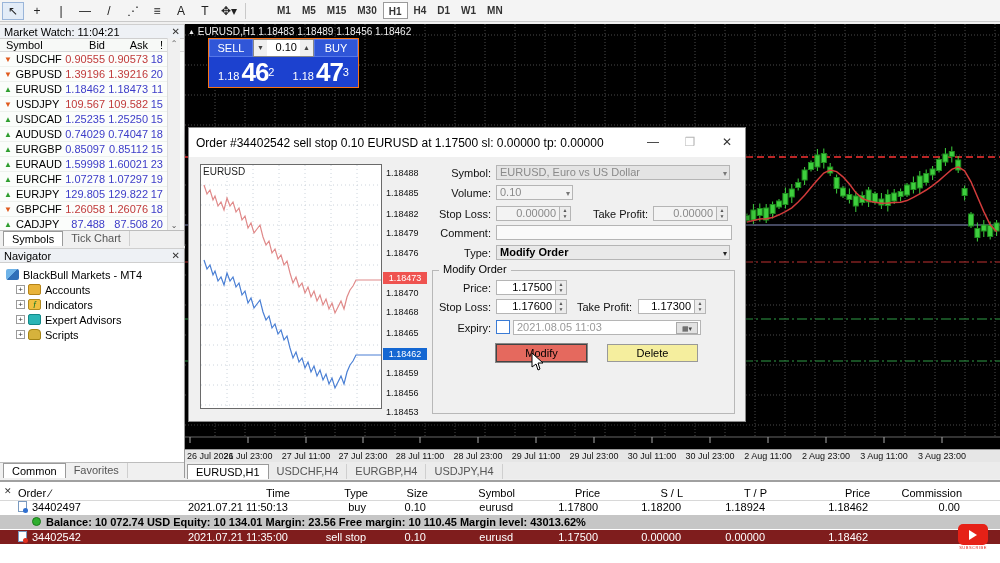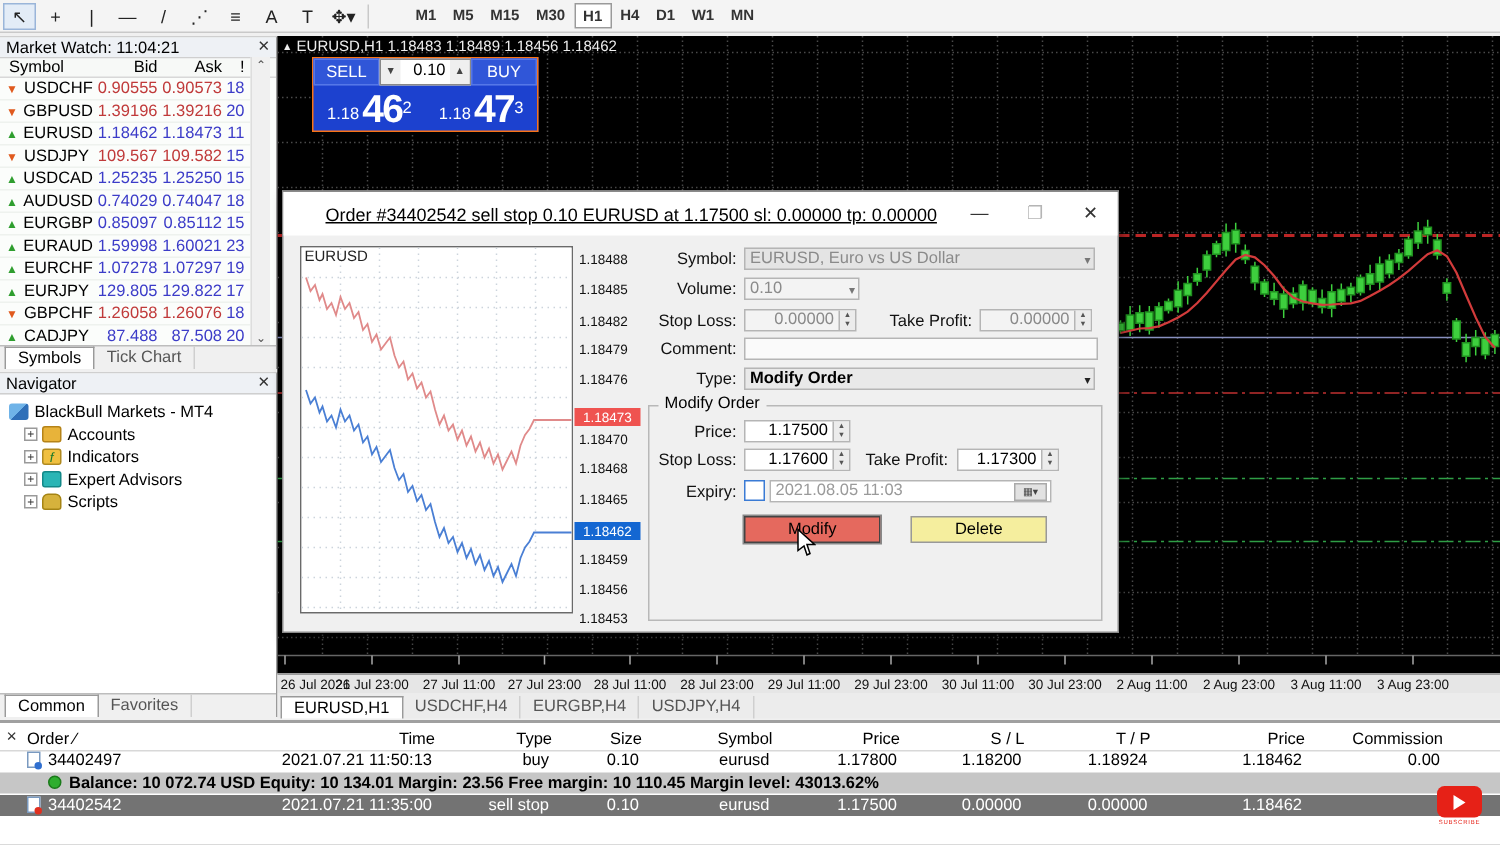--- a/index.html
+++ b/index.html
@@ -80,21 +80,21 @@
   #time-strip { left:185px; top:449px; width:815px; height:13px; background:#e6e6e6;
                 border-top:1px solid #9a9a9a; }
   .tlabel { position:absolute; top:1px; font-size:9px; color:#111; white-space:nowrap; }
   #chart-tabs { left:185px; top:462px; width:815px; height:17px; background:#ececec;
                 display:flex; align-items:flex-end; padding-left:2px; }
 
   
   #dialog { left:188px; top:127px; width:558px; height:295px; background:#f0f0f0;
             border:1px solid #8a8a8a; box-shadow:2px 3px 8px rgba(0,0,0,.45); z-index:10; }
   #dlg-title { height:29px; background:#fff; display:flex; align-items:center;
-               padding-left:28px; font-size:12px;text-decoration:underline; }
+               padding-left:7px; font-size:12px; }
   .dlg-ctrl { position:absolute; top:6px; width:24px; height:18px; text-align:center;
               line-height:17px; font-size:12px; color:#333; }
   #dlg-min { left:452px; } #dlg-max { left:489px; color:#b5b5b5; } #dlg-close { left:526px; }
   #mini-chart { left:11px; top:36px; width:182px; height:245px; background:#fff;
                 border:1px solid #6a6a6a; }
   #mc-sym { left:14px; top:38px; font-size:10px; color:#222; z-index:2; }
   .scale-lbl { position:absolute; left:197px; width:44px; font-size:9px; color:#111; }
   .scale-box { position:absolute; left:194px; width:44px; font-size:9px; color:#fff;
                text-align:center; padding:1px 0; }
   .sb-red { background:#ef5350; } .sb-blue { background:#1467d2; }
@@ -690,21 +690,21 @@
       <span class="tcell r" style="width: 85px;">1.17800</span>
       <span class="tcell r" style="width: 83px;">1.18200</span>
       <span class="tcell r" style="width: 84px;">1.18924</span>
       <span class="tcell r" style="width: 103px;">1.18462</span>
       <span class="tcell r" style="width: 92px;">0.00</span>
     </div>
   <div class="trow" id="balance-row">
     <span class="bal-ico"></span>
     <span>Balance: 10 072.74 USD   Equity: 10 134.01   Margin: 23.56   Free margin: 10 110.45   Margin level: 43013.62%</span>
   </div>
-  <div class="trow row-sel" id="term-row1" style="top: 48px; background: #737373;">
+  <div class="trow row-sel" id="term-row1" style="top: 48px; background: #7f1d1d;">
       <span class="doc-ico">
         <i class="dot-red"></i>
       </span>
       <span class="tcell" style="width: 86px;">34402542</span>
       <span class="tcell r" style="width: 170px;">2021.07.21 11:35:00</span>
       <span class="tcell r" style="width: 78px;">sell stop</span>
       <span class="tcell r" style="width: 60px;">0.10</span>
       <span class="tcell r" style="width: 87px;">eurusd</span>
       <span class="tcell r" style="width: 85px;">1.17500</span>
       <span class="tcell r" style="width: 83px;">0.00000</span>

